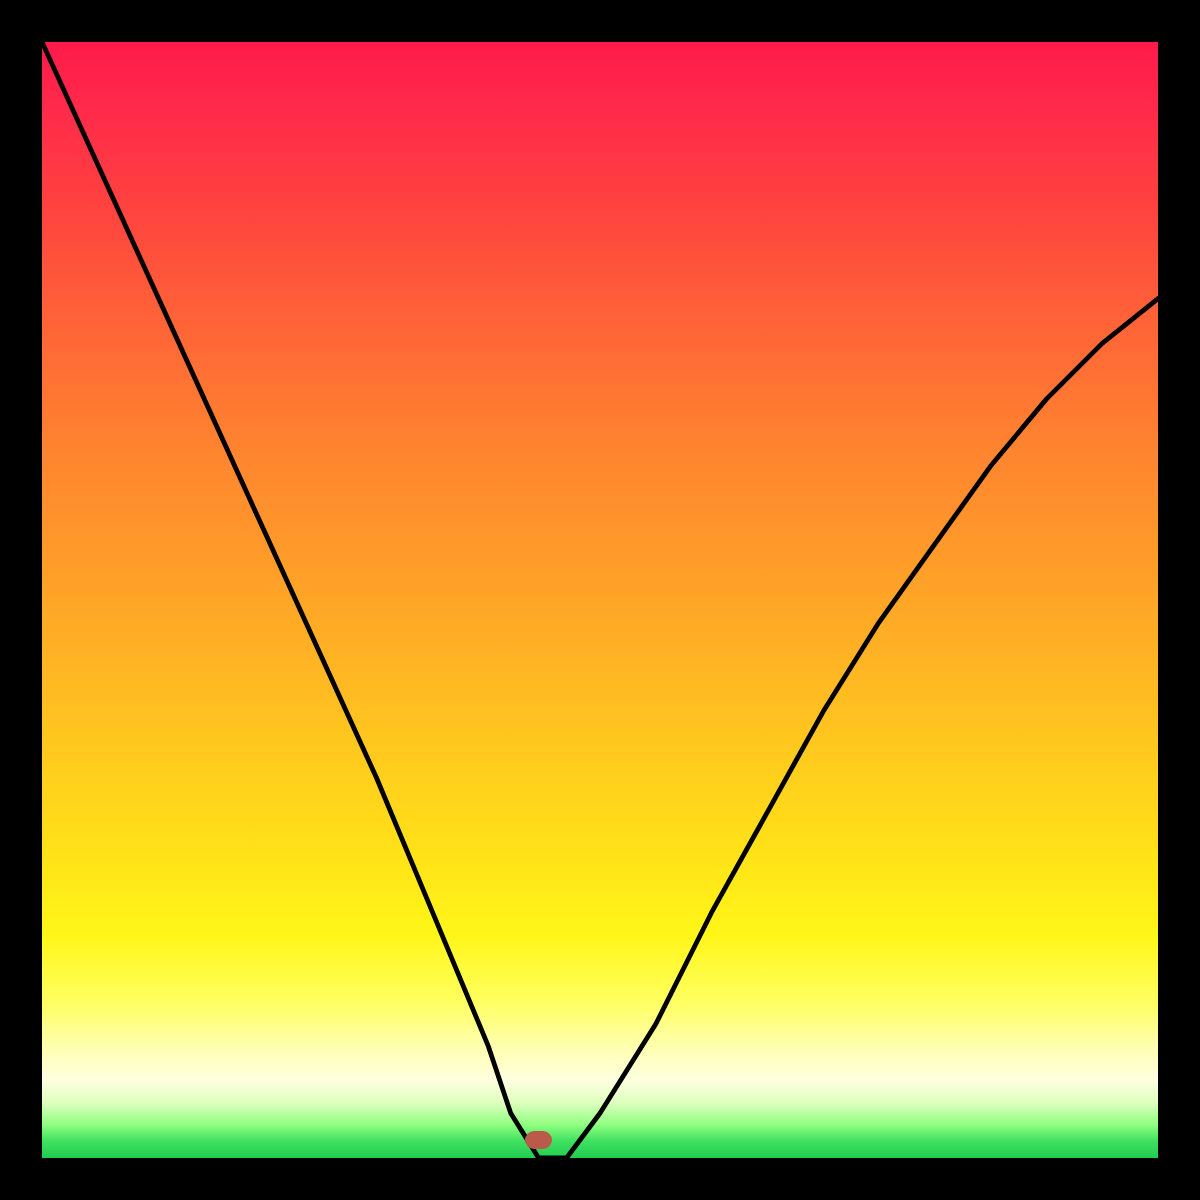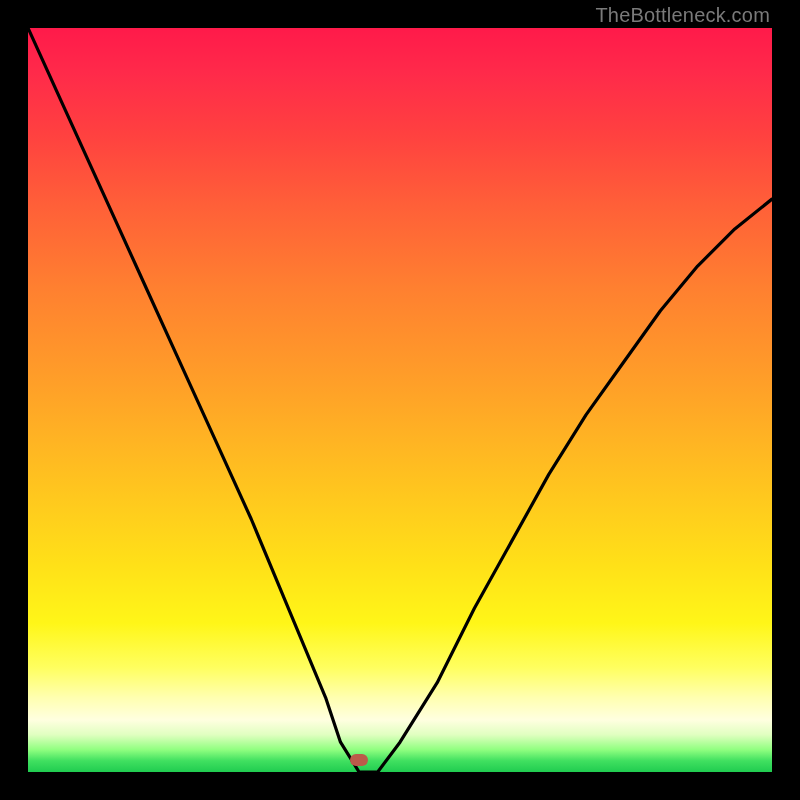--- a/index.html
+++ b/index.html
@@ -82,14 +82,13 @@
   <div class="plot-area">
     <div class="gradient"></div>
 
     <svg class="curve-svg" viewBox="0 0 744 744" preserveAspectRatio="none">
       <path id="curve-path" d="M0.0 0.0 L37.2 81.8 L74.4 163.7 L111.6 245.5 L148.8 327.4 L186.0 409.2 L223.2 491.0 L260.4 580.3 L297.6 669.6 L312.5 714.2 L331.1 744.0 L349.7 744.0 L372.0 714.2 L409.2 654.7 L446.4 580.3 L483.6 513.4 L520.8 446.4 L558.0 386.9 L595.2 334.8 L632.4 282.7 L669.6 238.1 L706.8 200.9 L744.0 171.1 " fill="none" stroke="#000" stroke-width="3.2" stroke-linecap="round" stroke-linejoin="round"></path>
     </svg>
 
     <div class="marker" id="marker" style="left: 322.08px; top: 726.096px;"></div>
   </div>
 
-  <div class="watermark">TheBottleneck.com</div>
 </div>
 
 </body></html>

